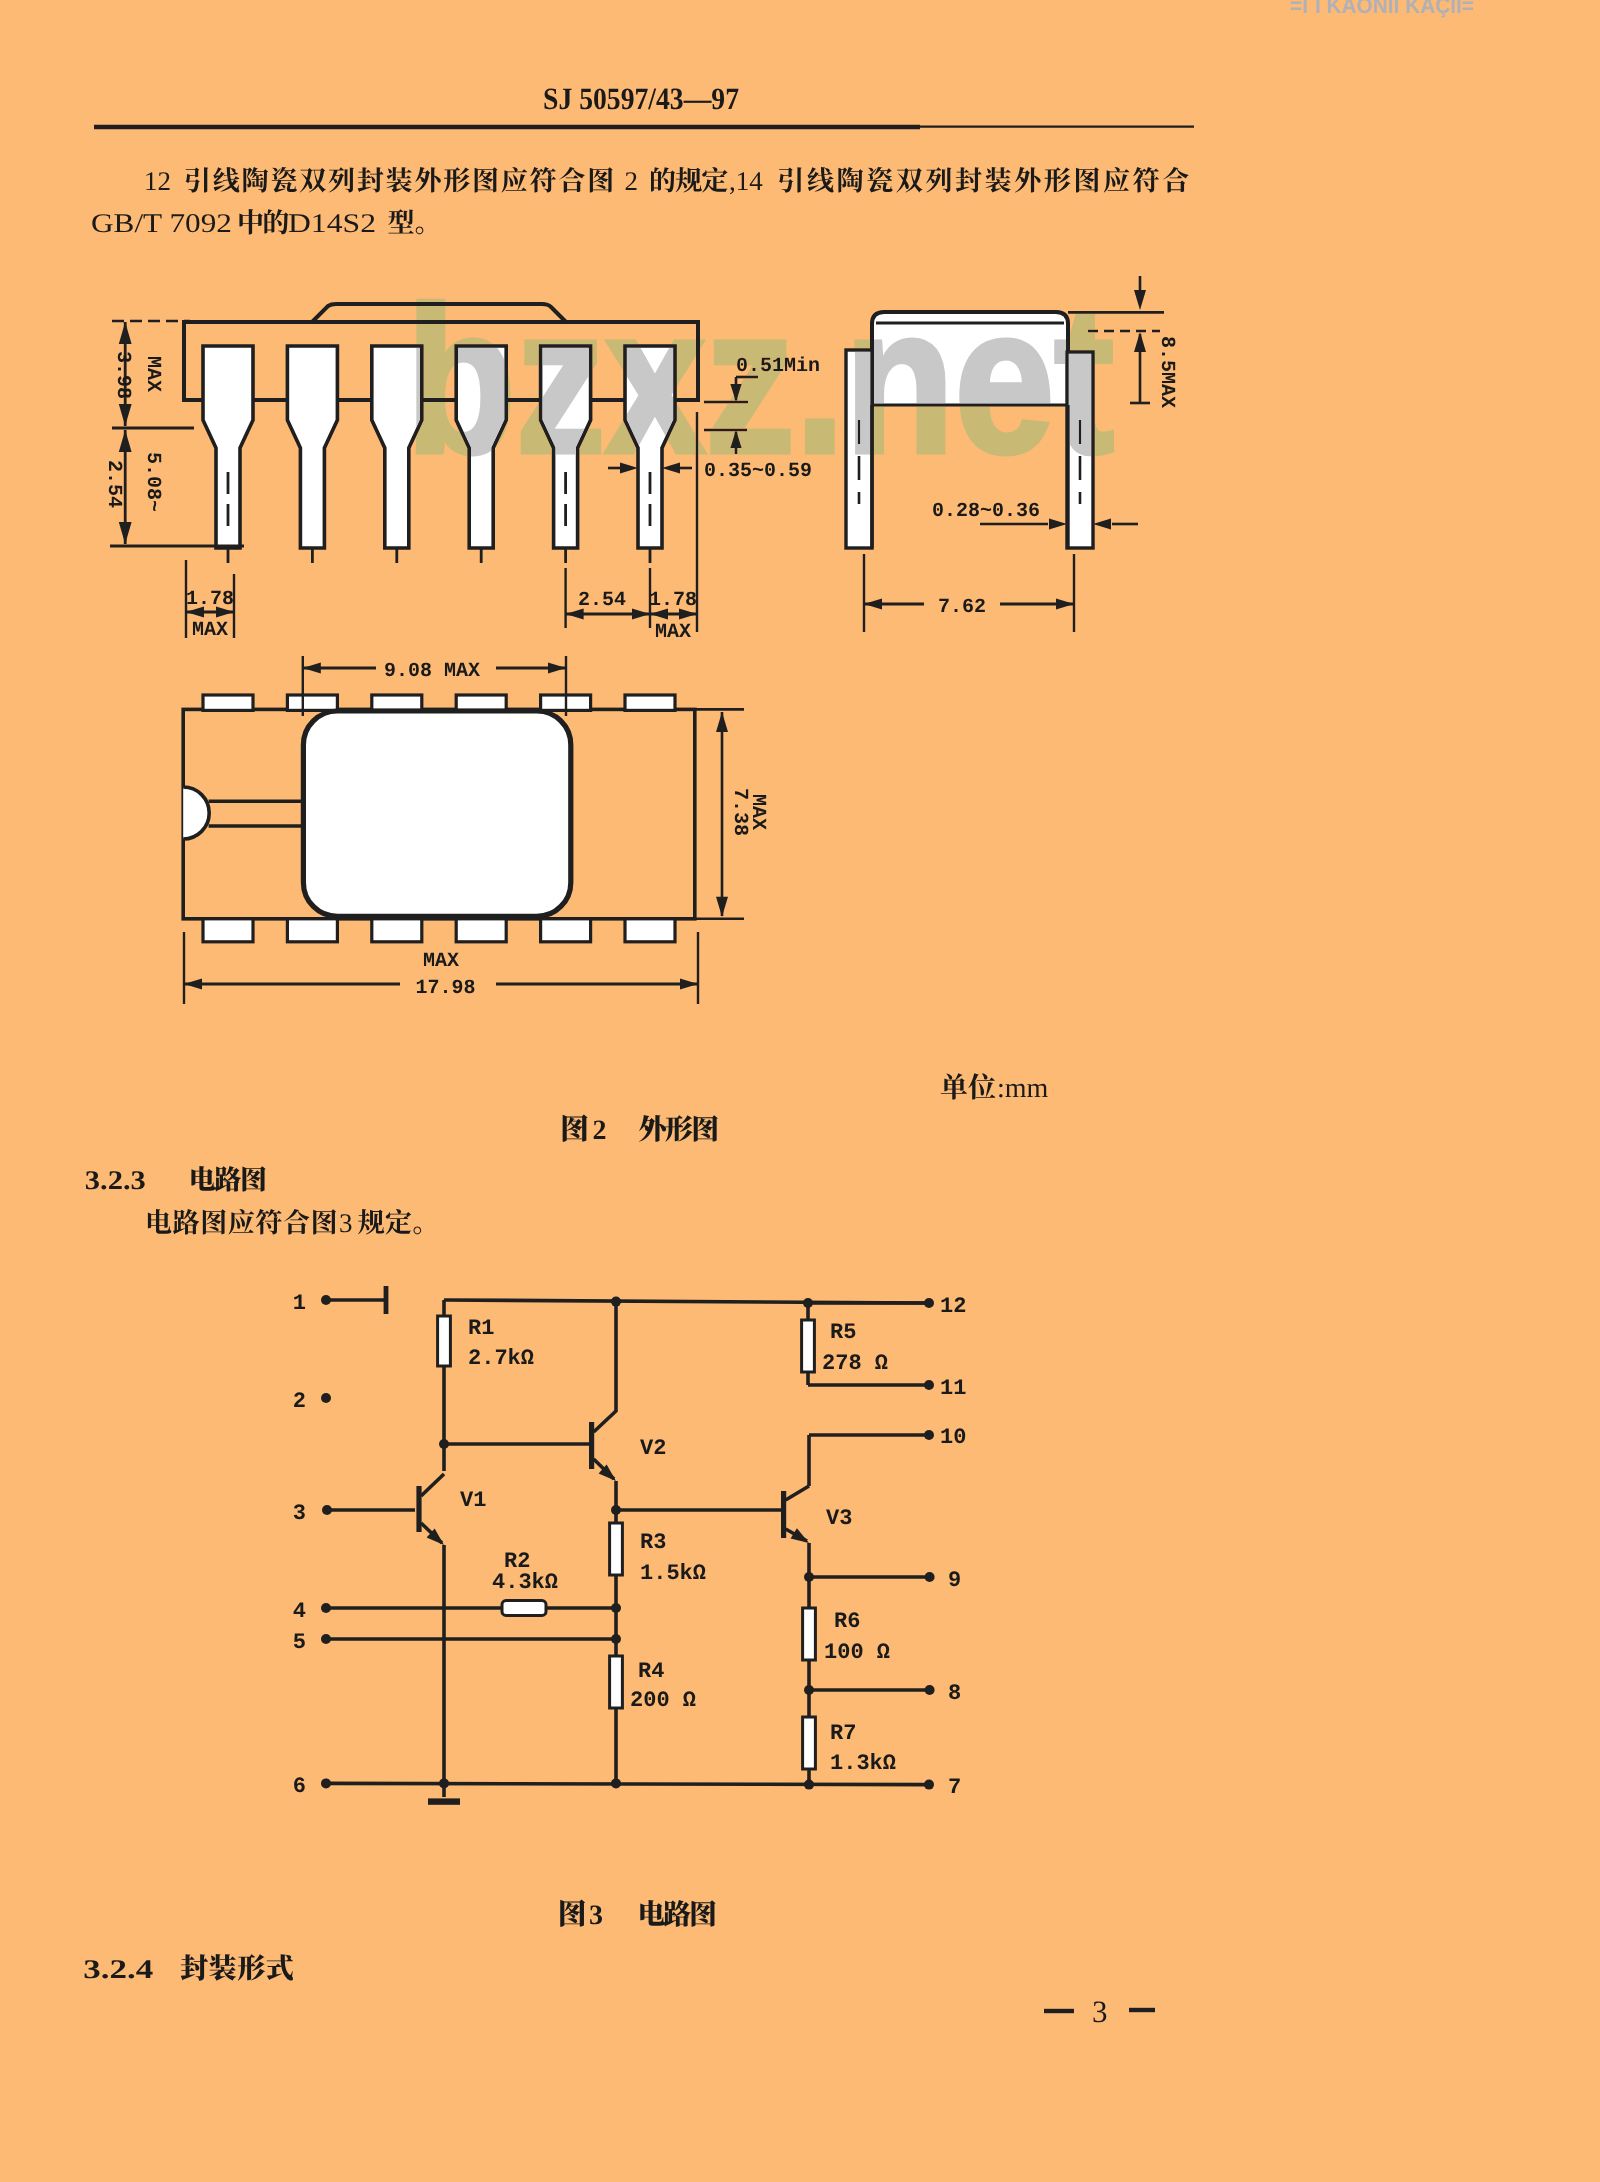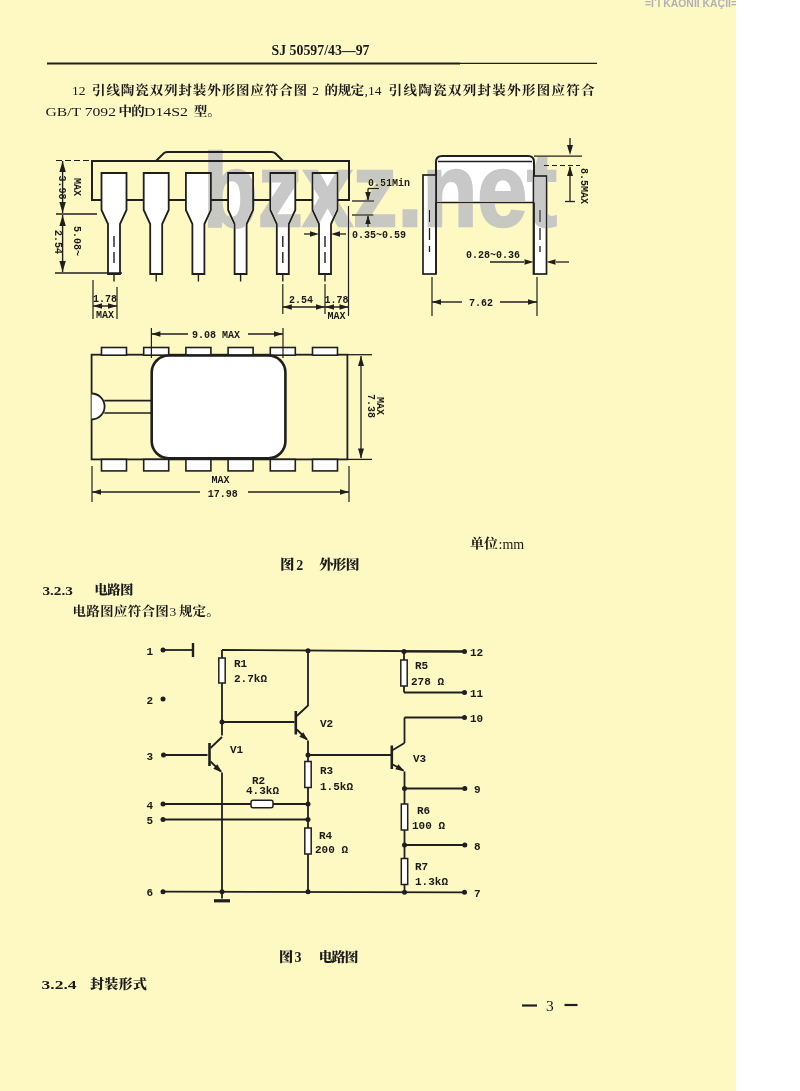--- a/index.html
+++ b/index.html
@@ -1,14 +1,14 @@
 <!DOCTYPE html>
 <html><head><meta charset="utf-8"><style>
 html,body{margin:0;padding:0;background:#fff}
-#page{position:relative;width:736px;height:1091px;background:#fef9c3;overflow:hidden;font-family:"Liberation Sans",sans-serif}
+#page{position:relative;width:800px;height:1091px;background:#fdba74;overflow:hidden;font-family:"Liberation Sans",sans-serif}
 </style></head>
 <body>
 
 <div id="page">
 <svg width="800" height="1091" viewBox="0 0 800 1091">
 <defs>
 <path id="g0" d="M246 -550H212L224 -555Q221 -533 217 -501Q214 -469 209 -435Q204 -400 199 -368Q193 -336 189 -313H197L157 -263L53 -325Q64 -335 80 -344Q96 -354 111 -358L82 -322Q87 -345 92 -380Q98 -416 103 -457Q109 -497 112 -534Q116 -571 118 -598ZM899 -824Q898 -814 890 -806Q883 -798 862 -795V46Q862 52 848 62Q833 73 810 81Q788 88 765 88H742V-840ZM460 -340V-312H153L158 -340ZM417 -340 478 -399 584 -310Q578 -304 568 -299Q558 -295 541 -293Q533 -200 519 -128Q504 -57 483 -10Q462 37 433 58Q407 76 374 85Q340 95 289 95Q290 71 285 50Q280 30 265 18Q250 4 217 -8Q184 -19 146 -26L146 -39Q175 -37 210 -35Q245 -32 275 -31Q305 -29 316 -29Q331 -29 339 -31Q347 -33 355 -39Q371 -51 385 -92Q399 -133 410 -197Q421 -261 428 -340ZM402 -772 455 -829 564 -746Q559 -741 550 -736Q541 -730 526 -727V-502Q526 -498 510 -492Q494 -485 472 -480Q450 -474 431 -474H412V-772ZM450 -550V-522H170V-550ZM458 -772V-744H71L62 -772Z"></path>
 <path id="g1" d="M447 -593Q442 -584 427 -581Q412 -577 387 -588L418 -594Q394 -559 354 -515Q314 -472 267 -428Q219 -383 170 -344Q120 -305 75 -276L74 -288H129Q125 -240 112 -212Q98 -184 79 -176L25 -303Q25 -303 39 -307Q54 -311 62 -317Q95 -341 132 -385Q169 -428 205 -480Q241 -532 270 -583Q299 -634 314 -673ZM340 -782Q336 -772 322 -767Q308 -762 283 -770L314 -777Q294 -747 265 -711Q236 -676 203 -640Q169 -605 134 -574Q99 -543 67 -521L66 -532H123Q120 -485 106 -456Q93 -428 73 -419L20 -548Q20 -548 33 -551Q46 -555 52 -560Q72 -579 94 -613Q116 -648 136 -689Q156 -731 172 -771Q188 -812 196 -842ZM31 -97Q69 -104 134 -117Q199 -130 278 -149Q357 -168 434 -189L437 -179Q384 -142 305 -93Q226 -44 113 14Q106 36 87 41ZM44 -298Q76 -300 132 -304Q188 -309 259 -315Q330 -321 403 -328L404 -316Q357 -294 273 -259Q189 -223 84 -186ZM38 -540Q63 -540 107 -540Q151 -540 206 -541Q260 -543 317 -544L317 -531Q283 -515 218 -488Q153 -461 76 -434ZM935 -307Q930 -299 920 -296Q910 -294 891 -297Q809 -195 716 -125Q624 -54 518 -8Q412 38 291 68L285 53Q389 8 481 -51Q573 -111 652 -193Q732 -275 795 -387ZM851 -505Q851 -505 864 -497Q877 -490 898 -478Q918 -466 940 -452Q963 -438 981 -426Q980 -418 973 -412Q966 -407 956 -406L382 -337L372 -365L794 -416ZM808 -679Q808 -679 821 -672Q834 -664 854 -652Q874 -640 896 -626Q918 -612 936 -600Q935 -591 928 -586Q921 -581 911 -580L415 -528L405 -555L750 -591ZM663 -818Q729 -815 769 -799Q808 -783 825 -761Q842 -738 842 -716Q841 -694 828 -678Q814 -662 792 -659Q770 -656 743 -672Q737 -697 723 -723Q709 -748 691 -772Q672 -795 655 -811ZM672 -833Q671 -823 663 -815Q656 -808 636 -805Q635 -694 642 -586Q649 -478 673 -381Q696 -284 742 -206Q787 -127 863 -74Q875 -65 882 -65Q890 -66 898 -79Q910 -99 928 -135Q947 -171 961 -204L972 -201L949 -33Q977 10 982 34Q986 57 975 70Q959 87 936 90Q914 92 889 85Q864 77 840 64Q817 51 798 36Q708 -35 653 -129Q598 -224 569 -338Q541 -452 530 -581Q519 -709 519 -849Z"></path>
 <path id="g2" d="M463 -295 482 -284V-134H488L464 -105L383 -147Q390 -155 402 -165Q414 -175 424 -180L405 -147V-295ZM507 -316Q505 -300 482 -296V-251H405V-310V-327ZM709 -605Q709 -605 723 -593Q737 -582 757 -566Q776 -550 791 -535Q788 -519 766 -519H465V-547H664ZM818 -705 878 -768 980 -677Q974 -670 964 -666Q953 -661 935 -659Q934 -488 931 -366Q929 -244 922 -162Q916 -80 905 -31Q893 18 874 41Q849 70 816 83Q782 96 738 96Q738 68 734 49Q730 29 719 18Q706 4 681 -6Q656 -17 623 -23L624 -38Q645 -36 669 -34Q694 -33 716 -31Q738 -30 750 -30Q764 -30 772 -33Q779 -36 787 -43Q805 -62 813 -141Q822 -219 825 -360Q829 -501 830 -705ZM600 -800Q598 -792 590 -787Q582 -782 564 -782Q540 -735 503 -682Q466 -629 420 -579Q373 -529 319 -491L309 -500Q343 -550 371 -613Q399 -675 419 -738Q440 -801 450 -850ZM632 -545V-149H542V-545ZM740 -474Q740 -474 754 -462Q769 -449 789 -431Q809 -413 824 -397Q820 -381 798 -381H373L365 -410H694ZM799 -318Q798 -310 792 -305Q787 -300 774 -298V-112Q774 -109 764 -103Q753 -97 738 -93Q724 -89 709 -89H693V-328ZM594 -601Q590 -592 581 -586Q572 -581 556 -582Q526 -535 487 -497Q448 -460 406 -436L393 -445Q416 -482 436 -535Q457 -588 469 -645ZM865 -705V-676H453L466 -705ZM719 -163V-134H443V-163ZM332 -778V-749H121V-778ZM67 -823 185 -778H172V55Q172 61 149 75Q127 90 86 90H67V-778ZM246 -778 302 -832 406 -735Q396 -722 362 -722Q350 -699 334 -668Q318 -638 299 -606Q281 -573 262 -543Q244 -512 226 -489Q297 -436 329 -371Q361 -305 361 -244Q362 -170 333 -131Q303 -92 226 -89Q226 -112 223 -136Q220 -161 213 -170Q209 -178 198 -184Q187 -189 172 -193V-206Q184 -206 200 -206Q217 -206 224 -206Q238 -206 246 -211Q255 -218 260 -232Q265 -247 265 -271Q265 -324 251 -380Q237 -435 201 -486Q208 -514 217 -552Q225 -589 233 -631Q241 -672 248 -710Q255 -749 258 -778Z"></path>
 <path id="g3" d="M153 -24Q191 -24 254 -27Q318 -30 395 -36Q471 -42 550 -51L552 -37Q494 -15 400 18Q306 51 190 82ZM418 -357Q406 -328 390 -290Q375 -252 358 -211Q342 -171 326 -133Q310 -94 297 -63Q283 -33 273 -15L180 8L210 -25Q223 25 213 55Q203 85 186 96L123 -24Q134 -30 151 -48Q168 -66 179 -84Q185 -94 196 -118Q207 -143 221 -175Q234 -207 247 -241Q261 -276 272 -306Q284 -337 291 -357ZM394 -202Q451 -200 486 -188Q521 -176 537 -158Q553 -141 554 -123Q555 -105 545 -92Q535 -79 517 -75Q499 -72 477 -83Q470 -103 455 -123Q439 -144 420 -162Q402 -181 385 -194ZM848 -443Q848 -443 867 -429Q886 -415 912 -395Q938 -375 958 -357Q954 -341 930 -341H54L46 -369H788ZM684 -250V-221H326V-250ZM639 -250 683 -307 795 -226Q790 -220 780 -217Q769 -213 757 -212Q741 -143 732 -105Q723 -67 723 -51Q724 -39 729 -36Q735 -33 752 -33H847Q869 -33 876 -35Q884 -37 887 -45Q895 -62 903 -89Q912 -116 919 -146H930L929 -47Q959 -37 968 -29Q978 -21 978 -4Q978 30 947 50Q916 70 847 70H735Q664 70 638 44Q613 18 612 -38Q612 -59 616 -85Q621 -111 630 -150Q638 -190 648 -250ZM642 -656Q655 -621 689 -591Q724 -562 787 -539Q850 -517 944 -505L944 -492Q903 -483 882 -461Q861 -439 858 -391Q781 -414 733 -457Q686 -500 662 -551Q637 -603 628 -651ZM682 -687Q681 -677 673 -670Q665 -663 648 -661Q641 -617 627 -577Q612 -537 576 -502Q539 -467 470 -437Q401 -408 286 -384L278 -401Q363 -432 414 -465Q465 -498 490 -535Q516 -572 525 -612Q535 -653 537 -698ZM84 -825Q148 -826 186 -814Q223 -802 241 -782Q259 -762 259 -742Q259 -721 247 -706Q235 -690 214 -686Q193 -682 167 -696Q162 -719 147 -741Q132 -764 114 -784Q96 -804 77 -817ZM125 -581Q138 -581 144 -583Q150 -585 161 -596Q170 -603 177 -610Q184 -616 195 -627Q206 -637 227 -657Q248 -677 283 -711Q318 -745 373 -799L387 -791Q373 -773 353 -745Q332 -717 310 -688Q288 -659 271 -636Q254 -613 248 -603Q237 -588 230 -573Q223 -557 223 -545Q223 -529 231 -514Q238 -499 245 -481Q252 -462 251 -435Q250 -408 232 -393Q214 -377 179 -377Q165 -377 153 -388Q141 -398 137 -416Q145 -473 141 -507Q137 -541 120 -549Q109 -555 98 -558Q86 -561 72 -562V-581Q72 -581 83 -581Q94 -581 107 -581Q120 -581 125 -581ZM591 -831Q589 -823 582 -819Q574 -815 554 -814Q527 -763 488 -713Q449 -662 401 -620Q353 -577 297 -547L288 -555Q320 -590 349 -641Q377 -691 399 -747Q421 -802 432 -855ZM781 -744 840 -804 944 -705Q938 -699 929 -697Q920 -695 905 -693Q878 -670 837 -642Q795 -614 760 -596L751 -603Q759 -622 767 -648Q774 -674 781 -700Q789 -726 792 -744ZM830 -744V-716H430L444 -744Z"></path>

